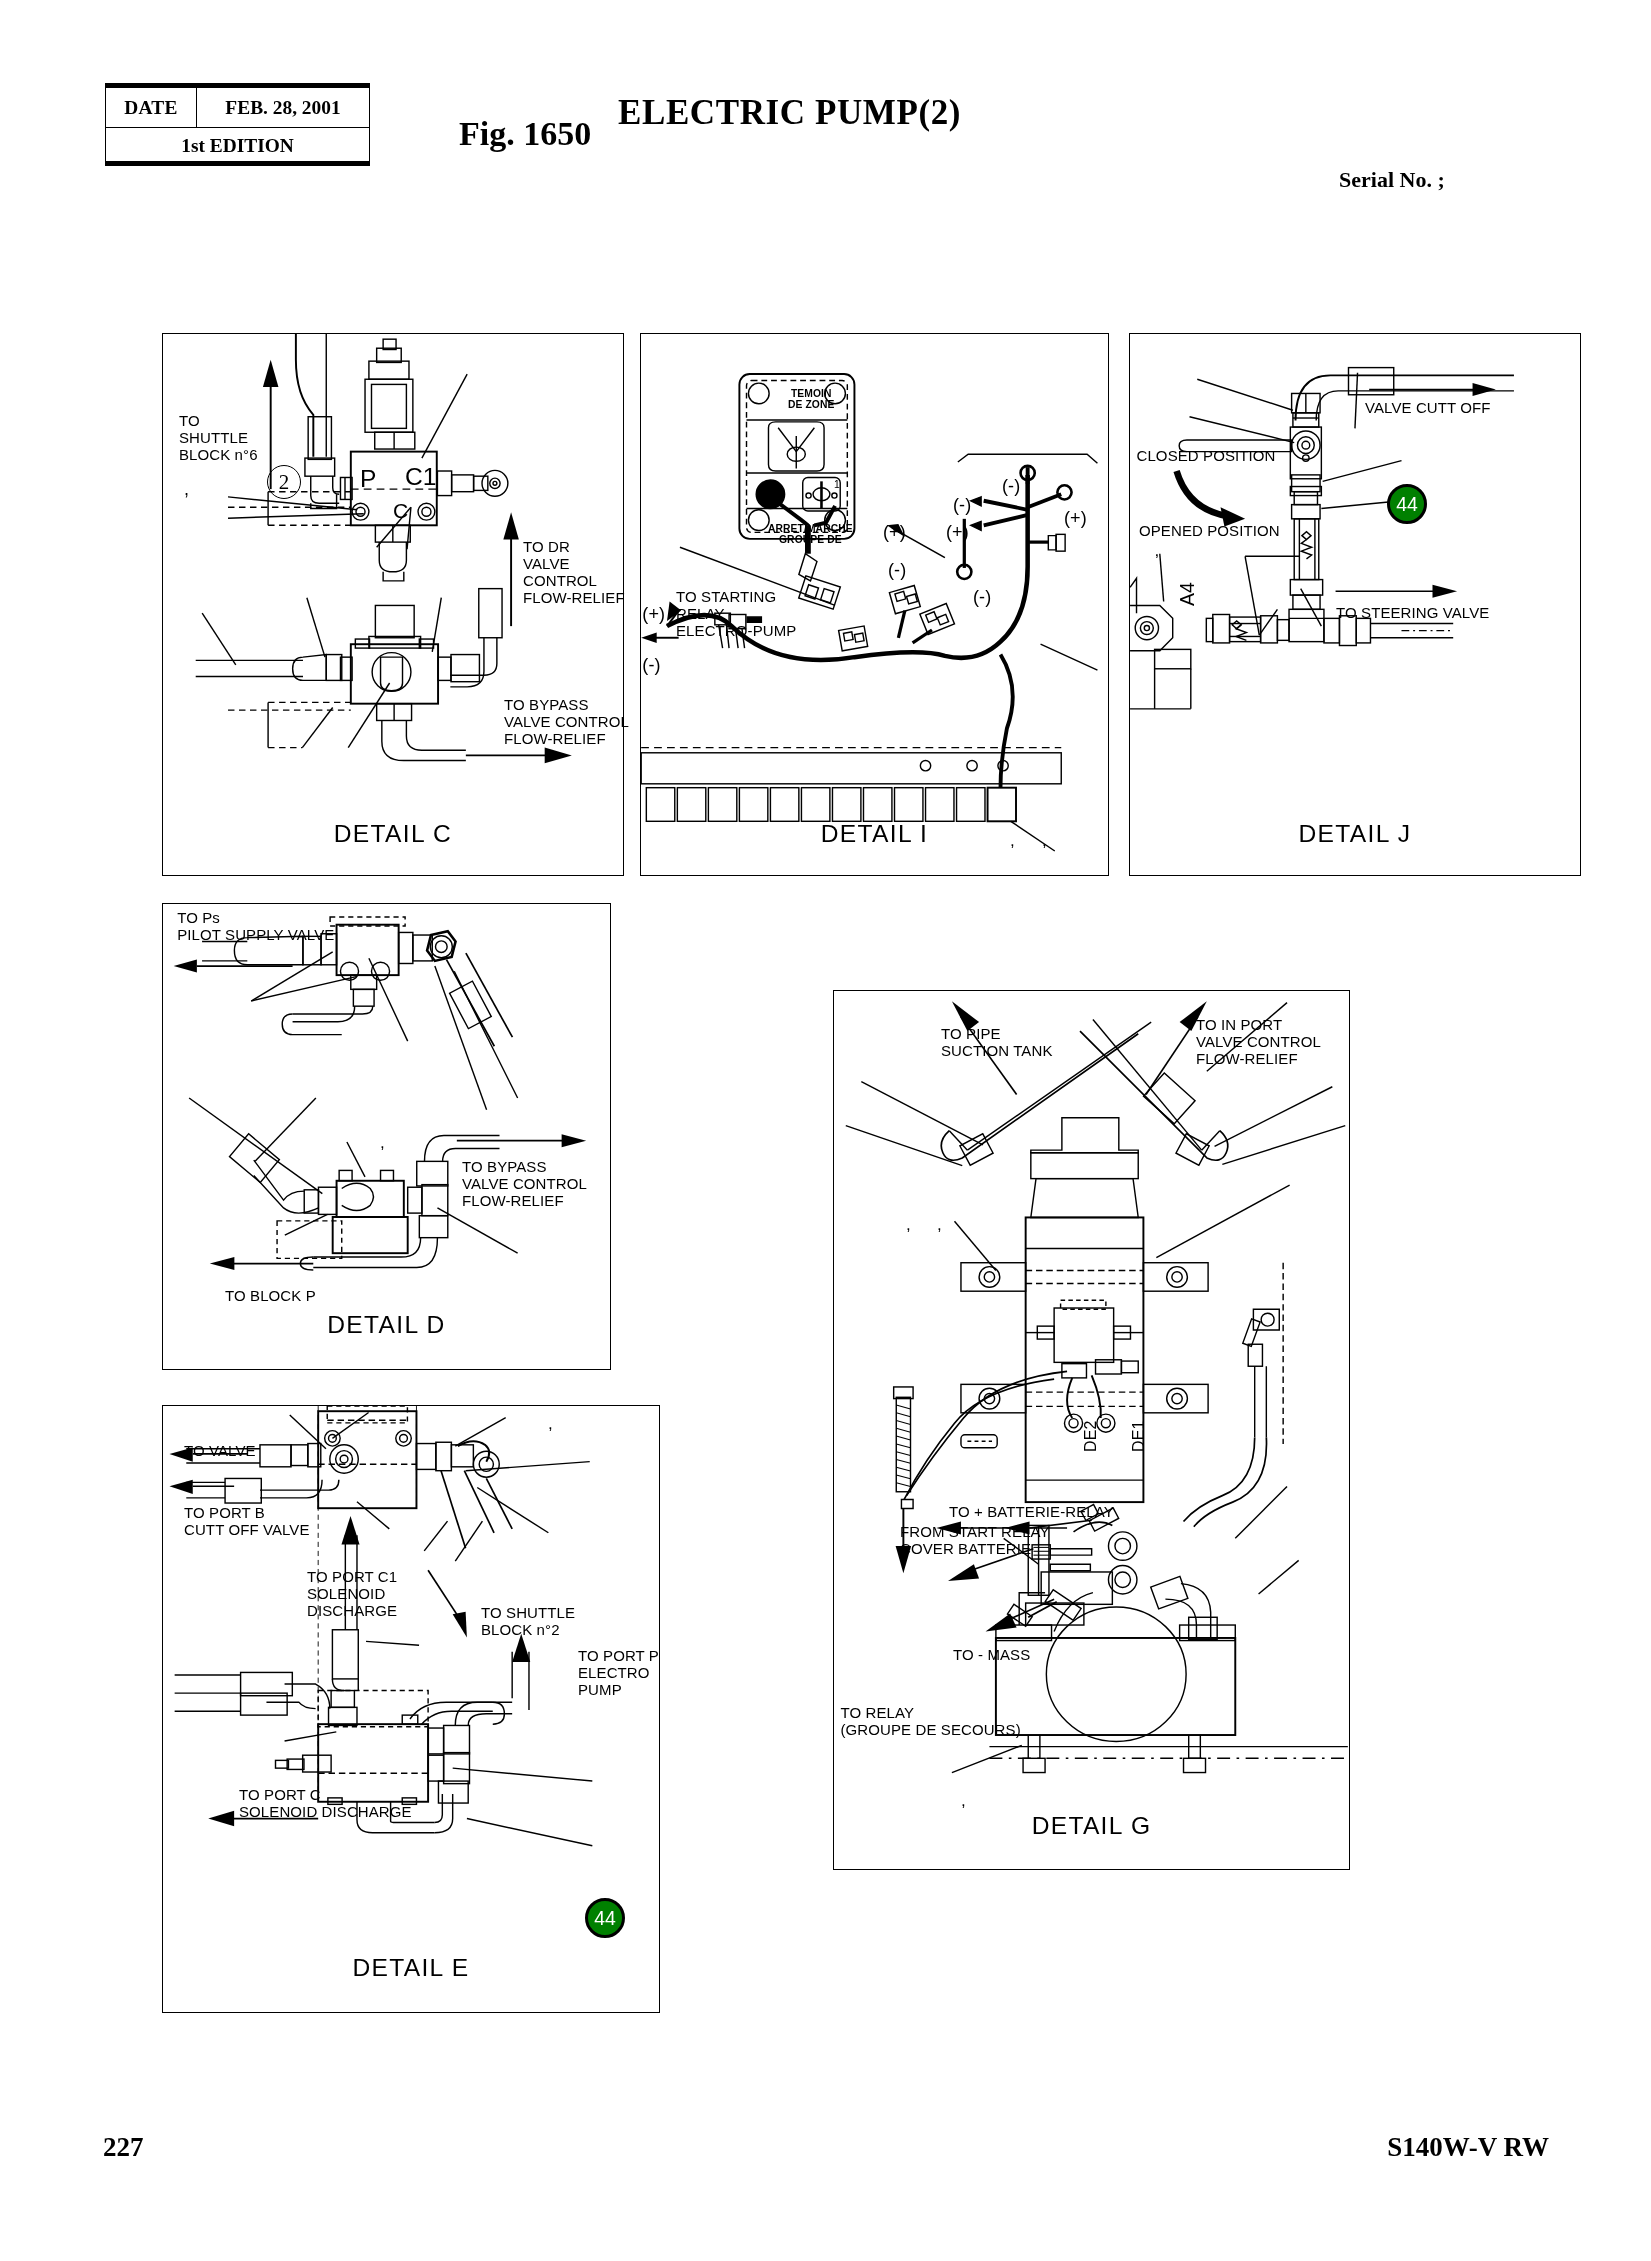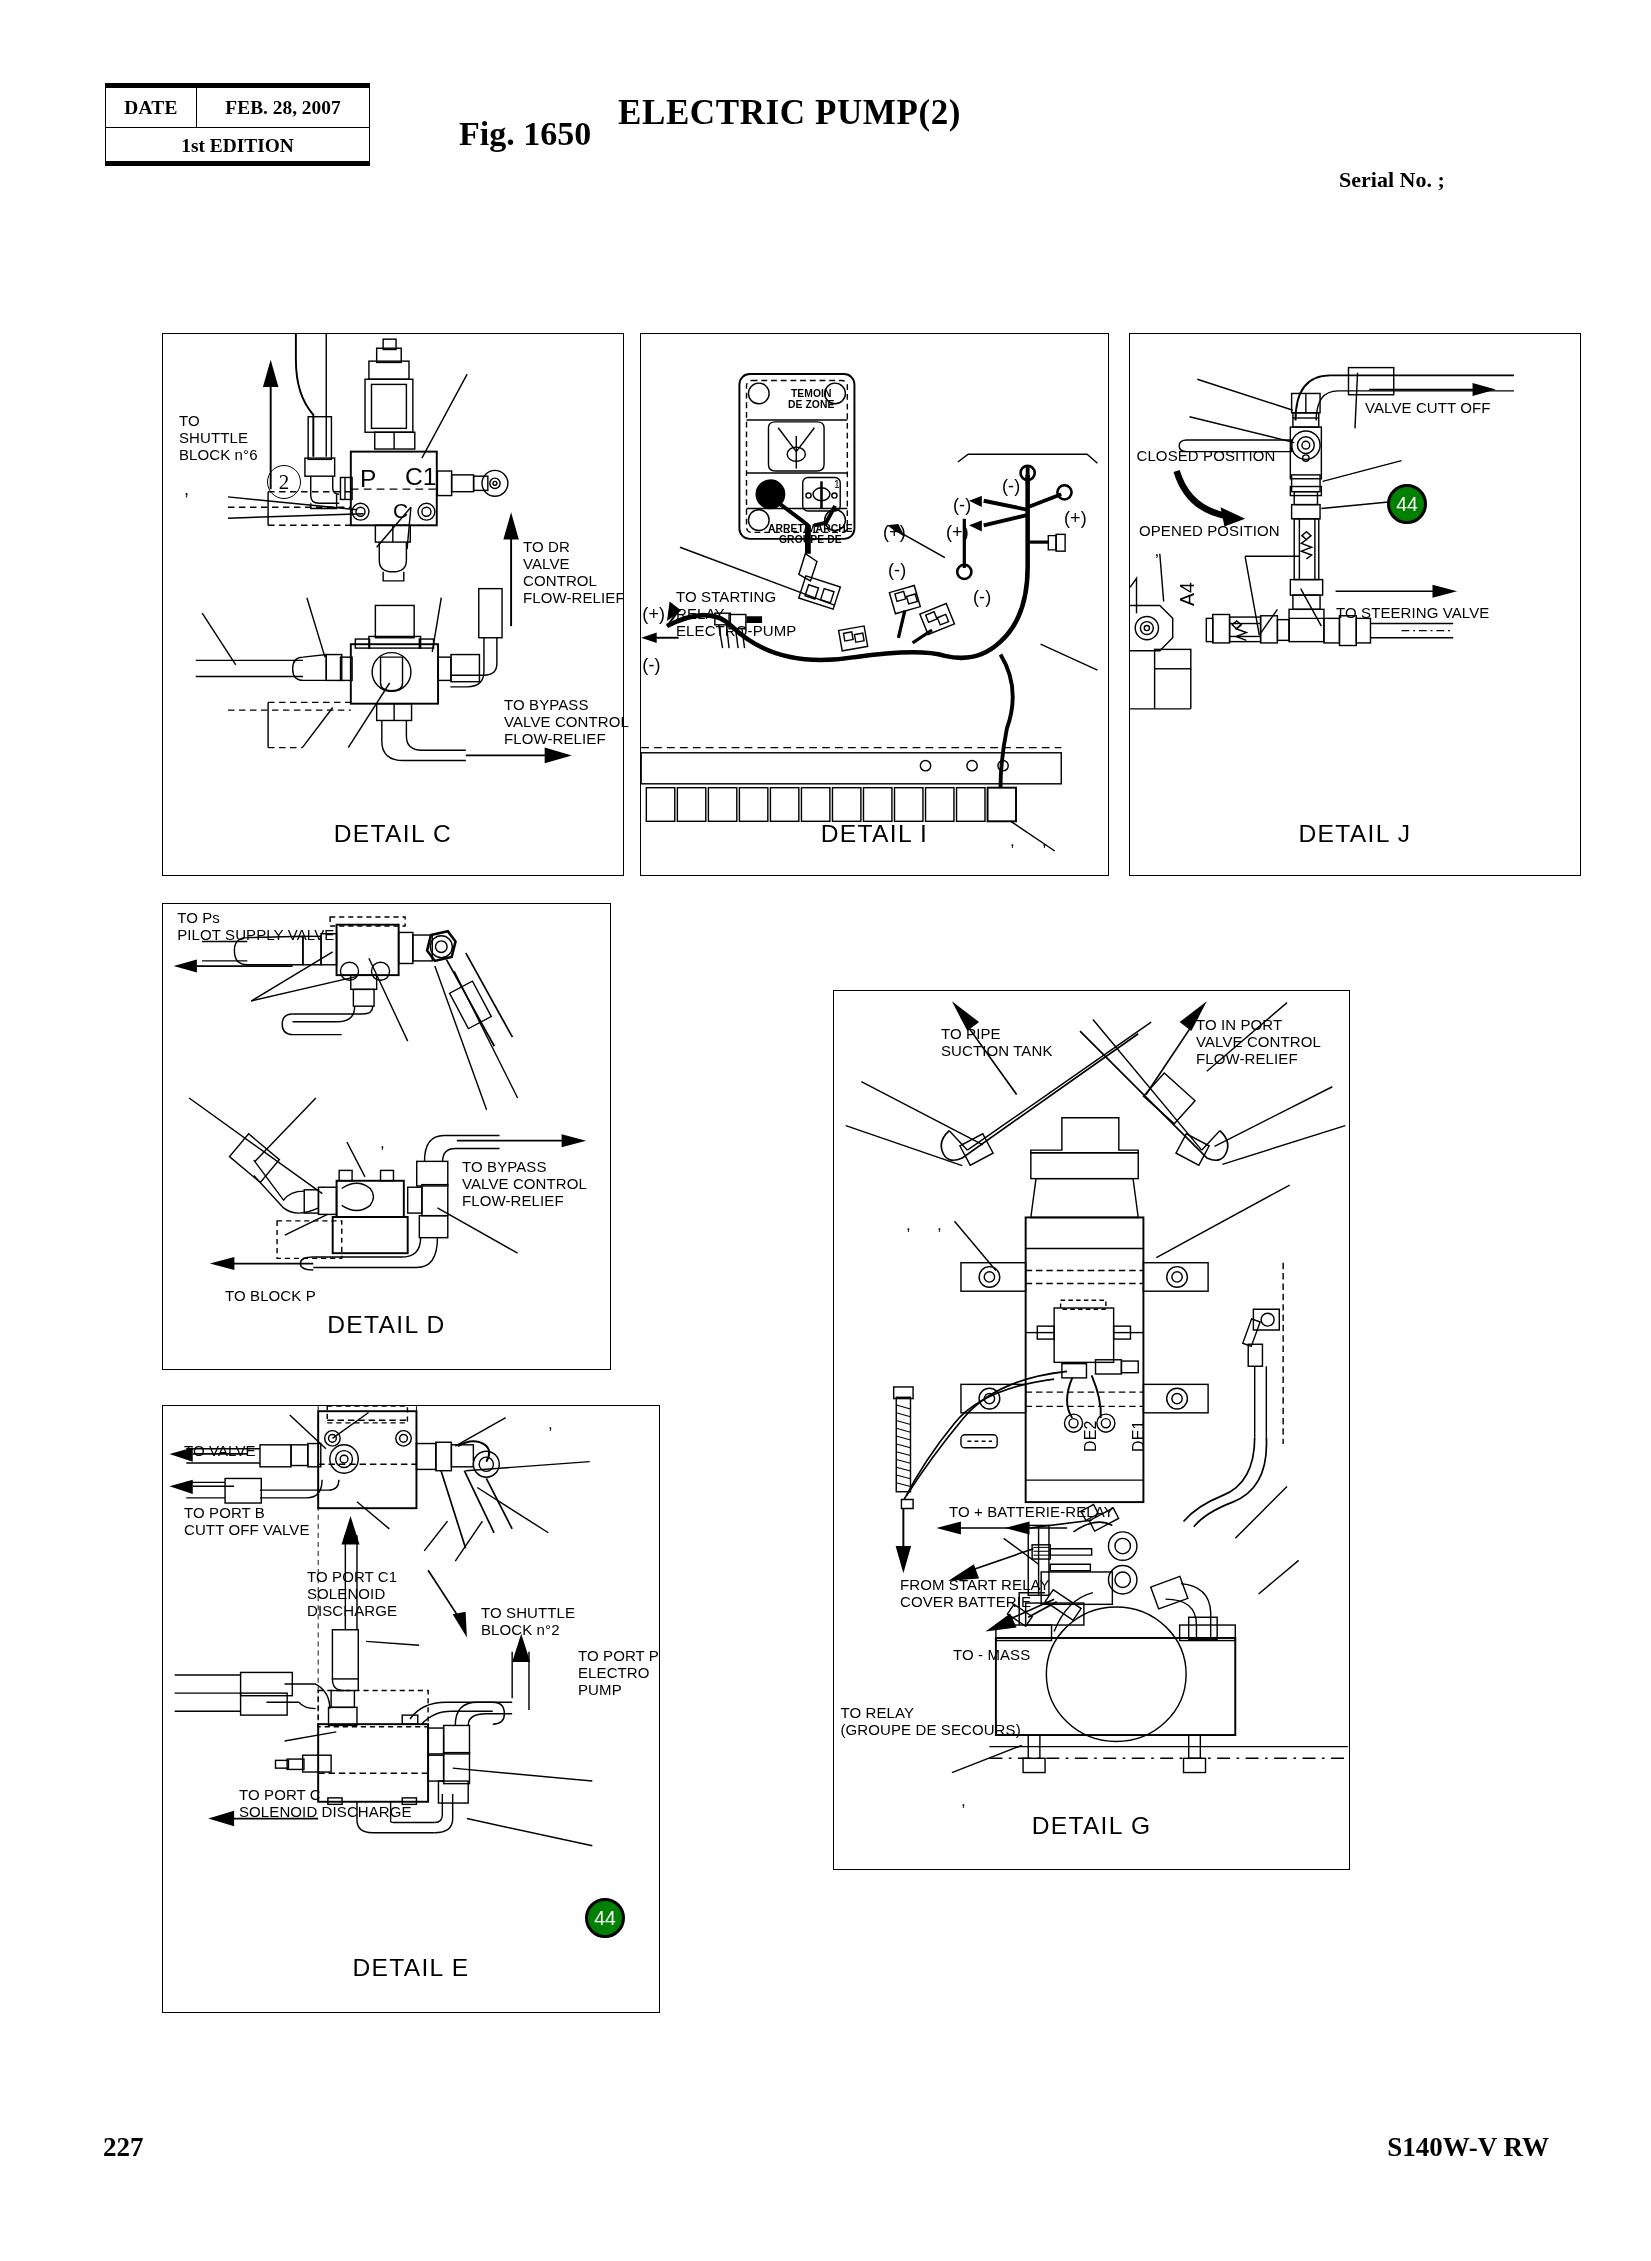--- a/index.html
+++ b/index.html
@@ -130,21 +130,21 @@
 </head>
 <body>
 
 <div id="page">
 
   <div id="header-block">
 
     <div class="datebox">
       <div class="row1">
         <div class="cellA">DATE</div>
-        <div class="cellB">FEB. 28, 2007</div>
+        <div class="cellB">FEB. 28, 2001</div>
       </div>
       <div class="row2">
         <div class="cellFull">1st EDITION</div>
       </div>
     </div>
 
     <div id="fig-no">Fig. 1650</div>
     <div id="title-en">ELECTRIC  PUMP(2)</div>
     <div id="serial-no">Serial No. ;</div>
   </div>
@@ -904,21 +904,21 @@
         <polygon points="234,990 272,962 282,984" fill="#000" stroke="none"></polygon>
       </g>
     </svg>
 
     <div class="lbl" style="left:107px;top:34px;">TO PIPE
 SUCTION TANK</div>
     <div class="lbl" style="left:362px;top:24.6px;">TO IN PORT
 VALVE CONTROL
 FLOW-RELIEF</div>
     <div class="lbl" style="left:115px;top:512px;">TO + BATTERIE-RELAY</div>
-    <div class="lbl" style="left:66px;top:585px;">FROM START RELAY
+    <div class="lbl" style="left:66px;top:532px;">FROM START RELAY
 COVER BATTERIE</div>
     <div class="lbl" style="left:119px;top:655px;">TO - MASS</div>
     <div class="lbl" style="left:6.5px;top:713px;">TO RELAY
 (GROUPE DE SECOURS)</div>
     <div class="lbl rot" style="left:296px;top:461px;font-size:16px;">DE1</div>
     <div class="lbl rot" style="left:248px;top:461px;font-size:16px;">DE2</div>
     <div class="lbl" style="left:72px;top:225px;font-size:17px;">,</div>
     <div class="lbl" style="left:103px;top:225px;font-size:17px;">,</div>
     <div class="lbl" style="left:127px;top:801px;font-size:17px;">,</div>
 

